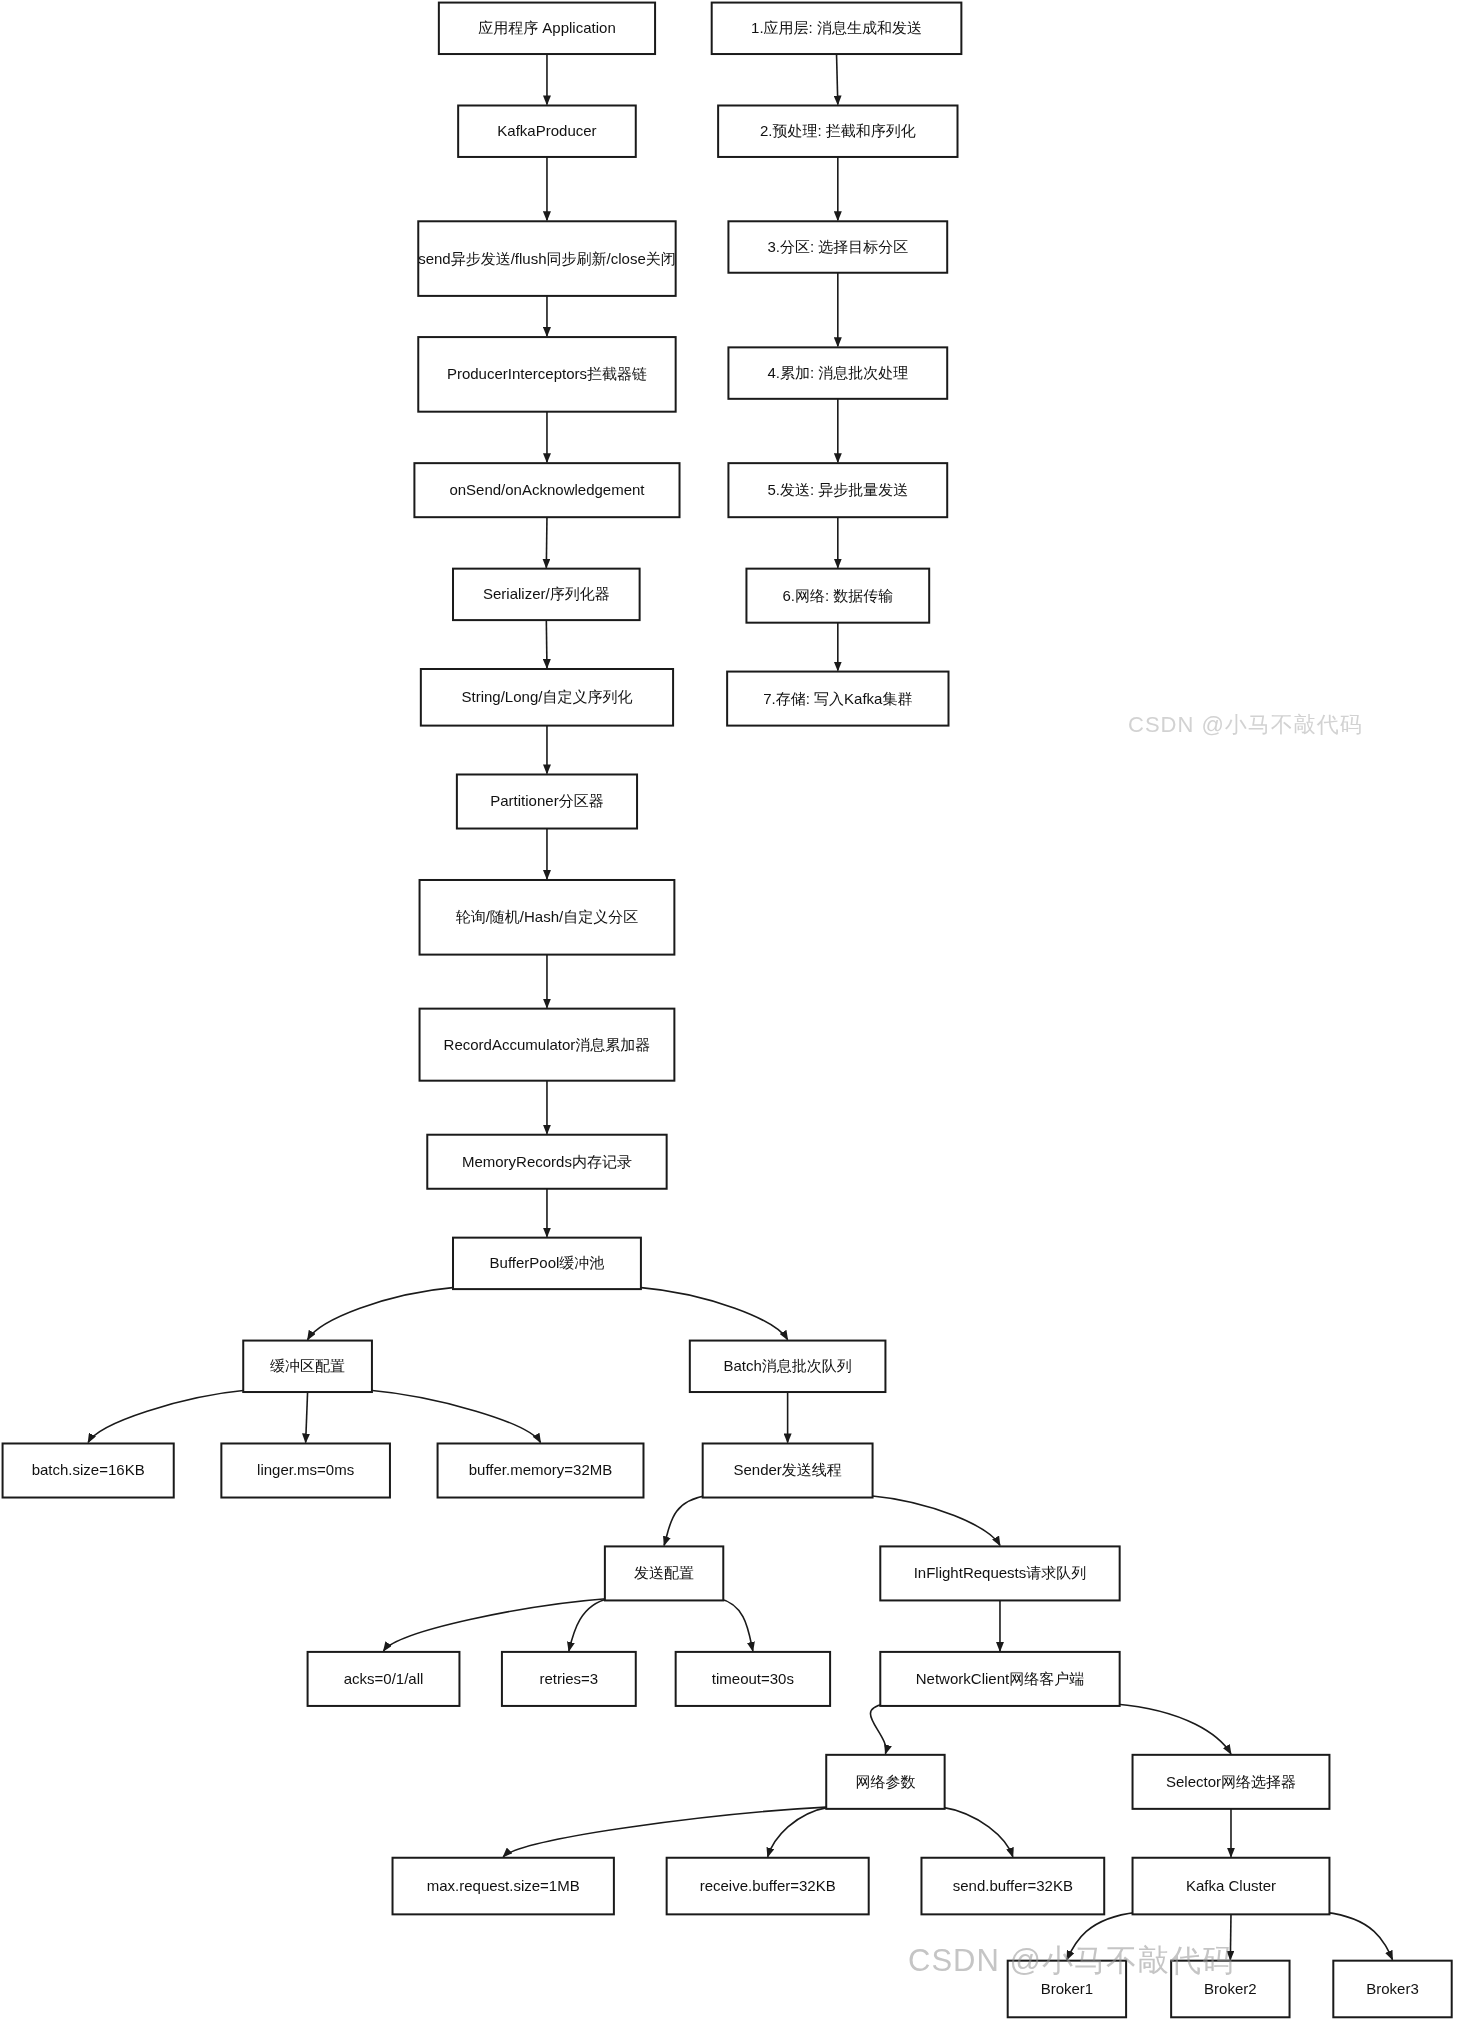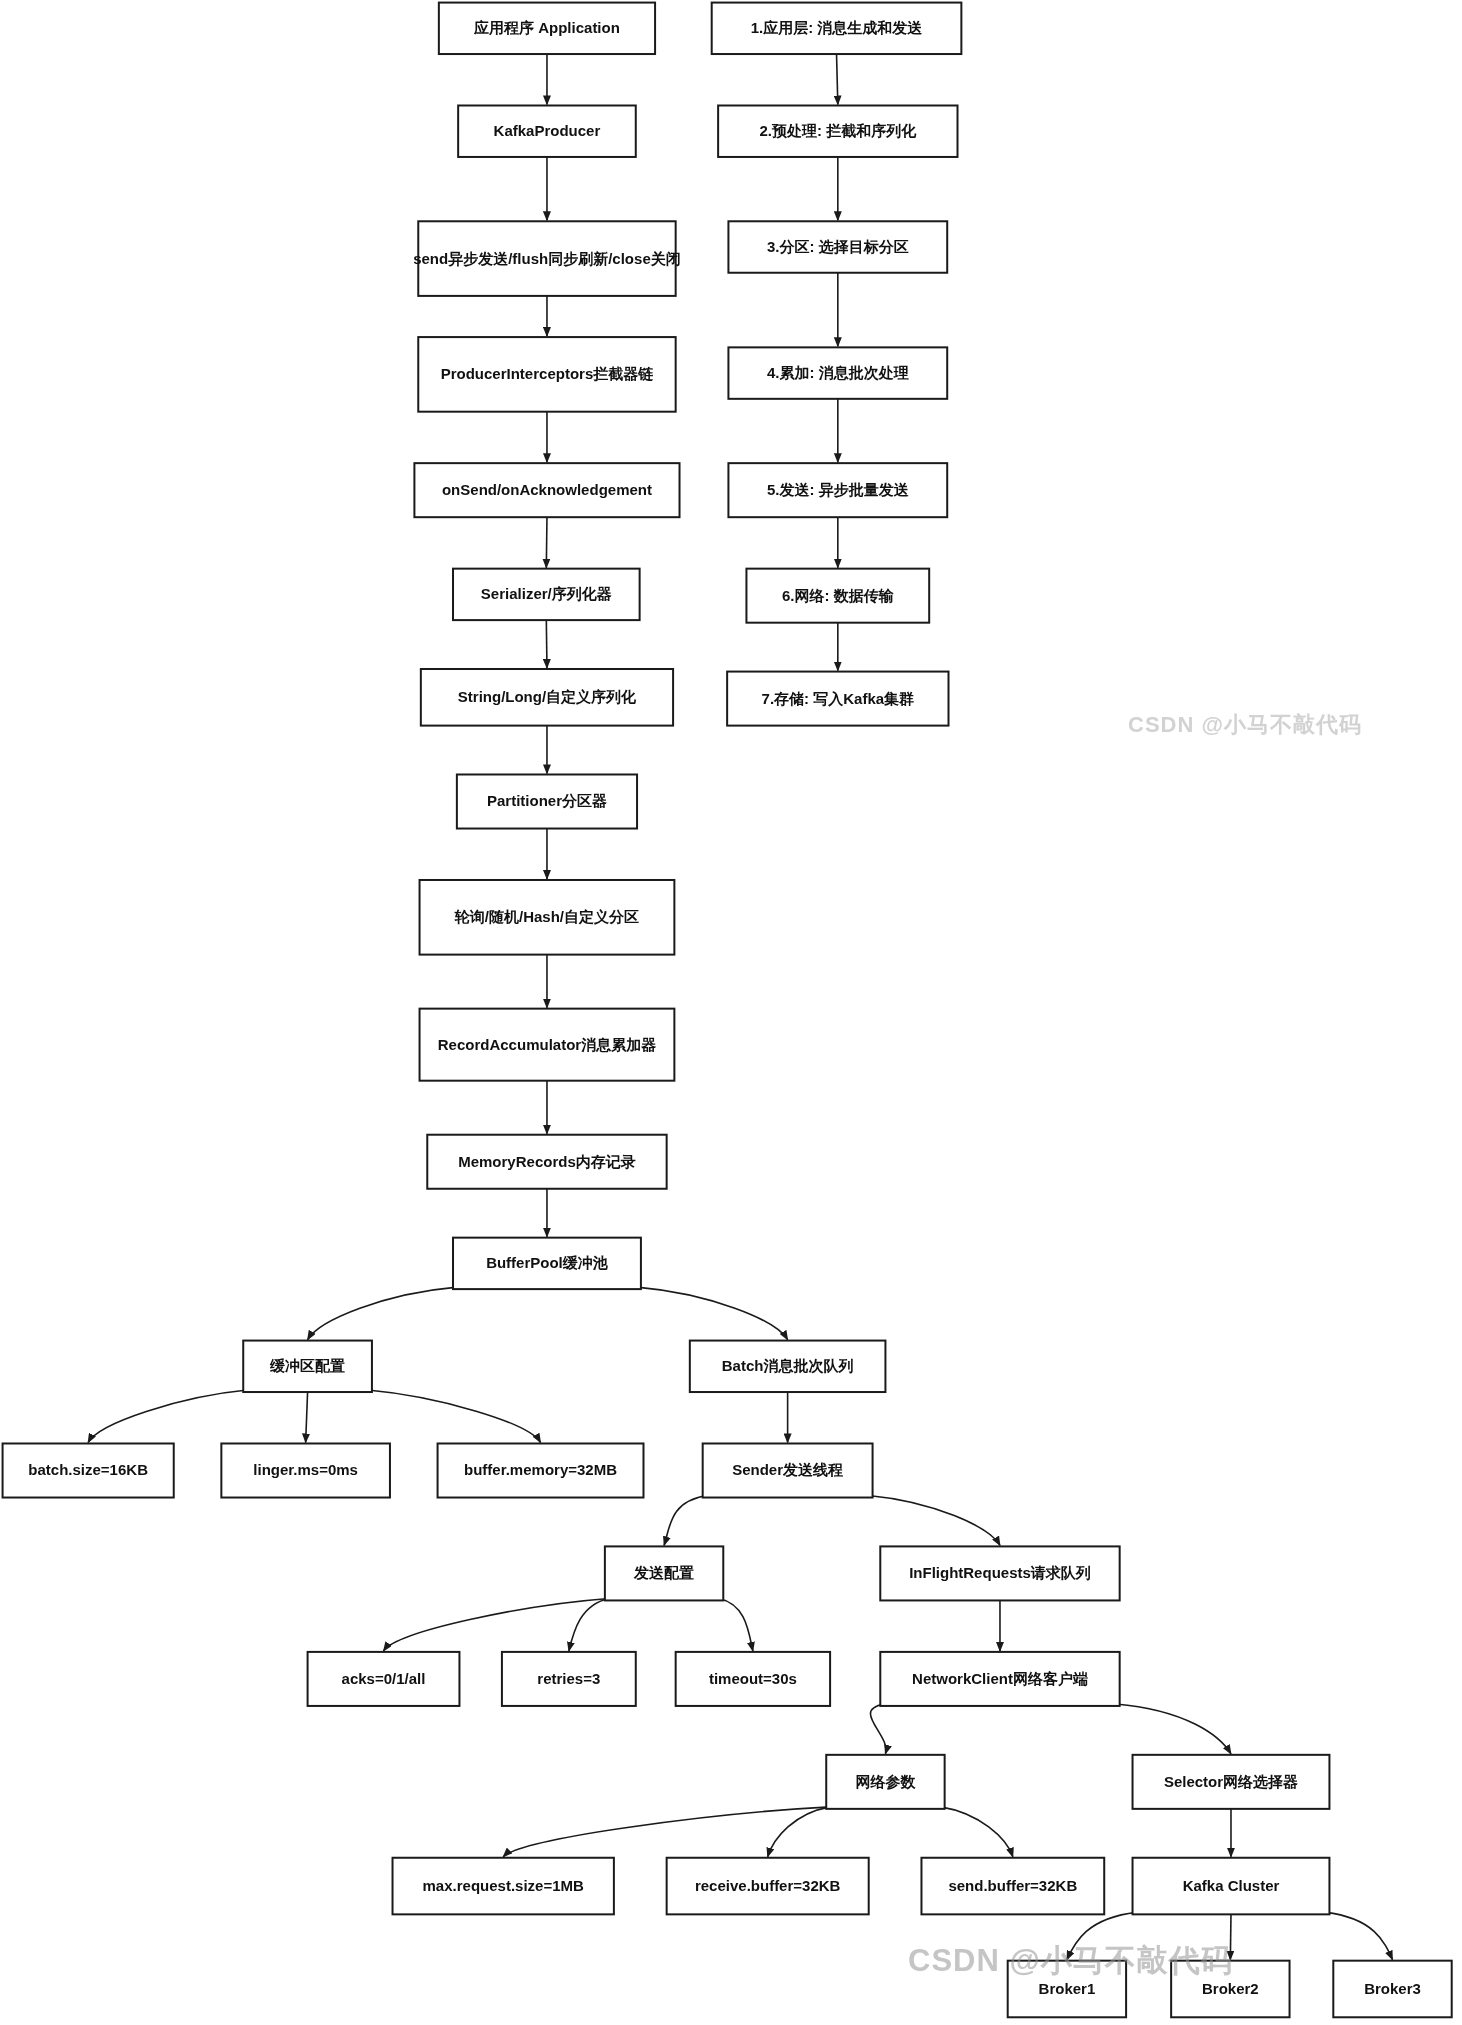--- a/index.html
+++ b/index.html
@@ -11,21 +11,20 @@
     font-family: "Liberation Sans", "DejaVu Sans", sans-serif;
     width: 1462px;
     height: 2025px;
     position: relative;
     overflow: hidden;
   }
   #diagram-root {
     position: relative;
     width: 1284px;
     height: 2025px;
-    font-weight: bold;
   }
   svg#flow-svg {
     position: absolute;
     left: 0;
     top: 0;
     width: 1462px;
     height: 2025px;
     display: block;
   }
   .node-rect {

